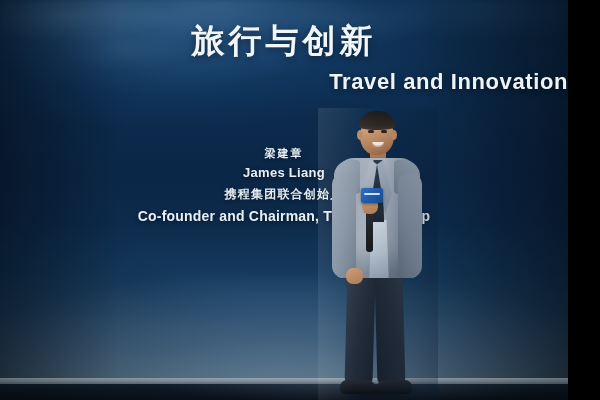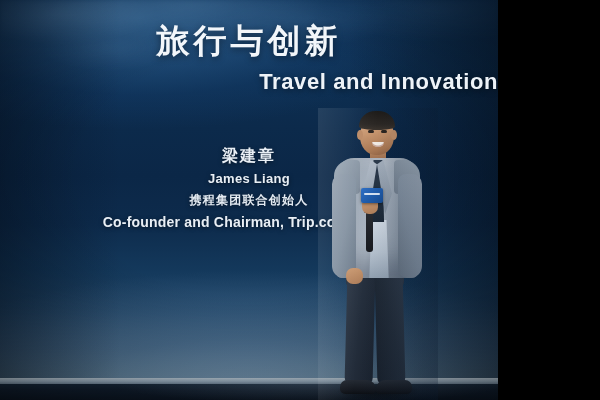--- a/index.html
+++ b/index.html
@@ -6,21 +6,21 @@
     margin: 0;
     padding: 0;
     background: #000;
   }
   body {
     font-family: "Liberation Sans", "DejaVu Sans", sans-serif;
   }
 
   #stage {
     position: relative;
-    width: 498px;
+    width: 568px;
     height: 400px;
     overflow: hidden;
     background: #0b2a4a;
   }
 
   
   .backdrop {
     position: absolute;
     inset: 0;
     background:
@@ -118,21 +118,21 @@
 
   
   .info-block {
     position: absolute;
     left: 0; right: 0;
     top: 146px;
     text-align: center;
     z-index: 3;
   }
   .info-name-cn {
-    font-size: 16px;
+    font-size: 11px;
     font-weight: 700;
     color: #e9eff5;
     letter-spacing: 2px;
     margin: 0;
     text-shadow: 0 1px 4px rgba(0,0,0,0.5);
   }
   .info-name-en {
     font-size: 13px;
     font-weight: 700;
     color: #e9eff5;

